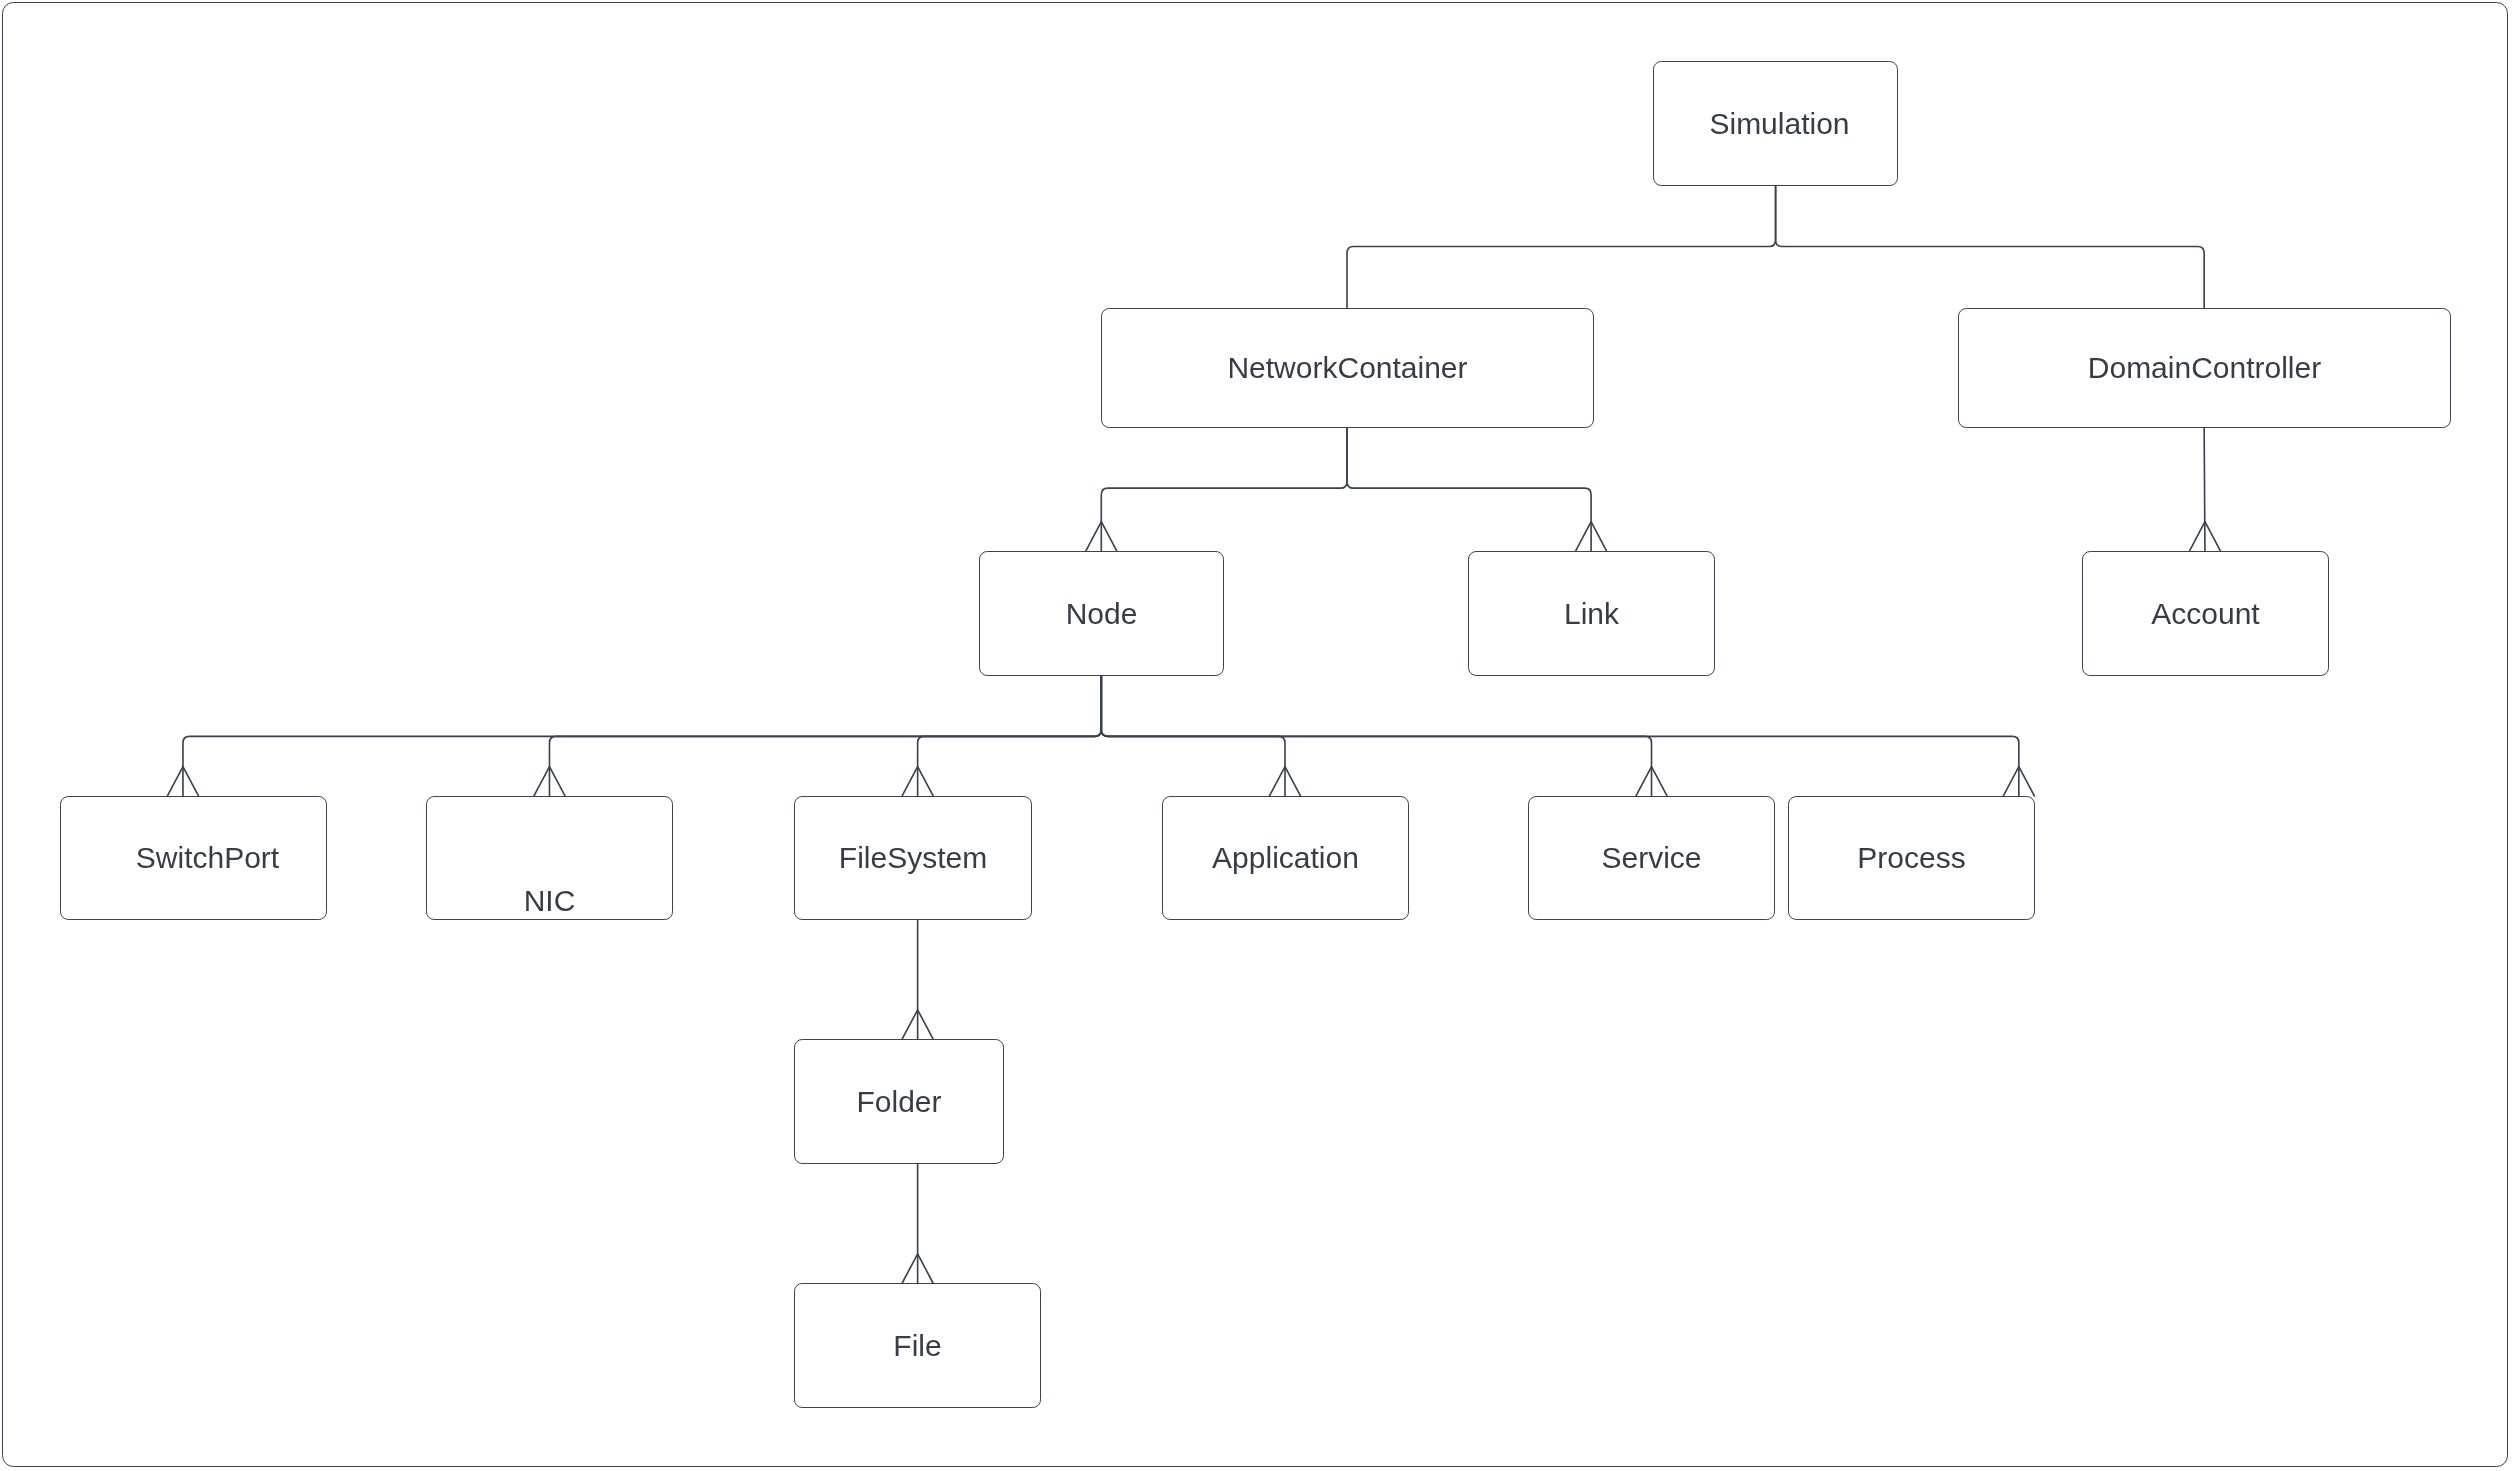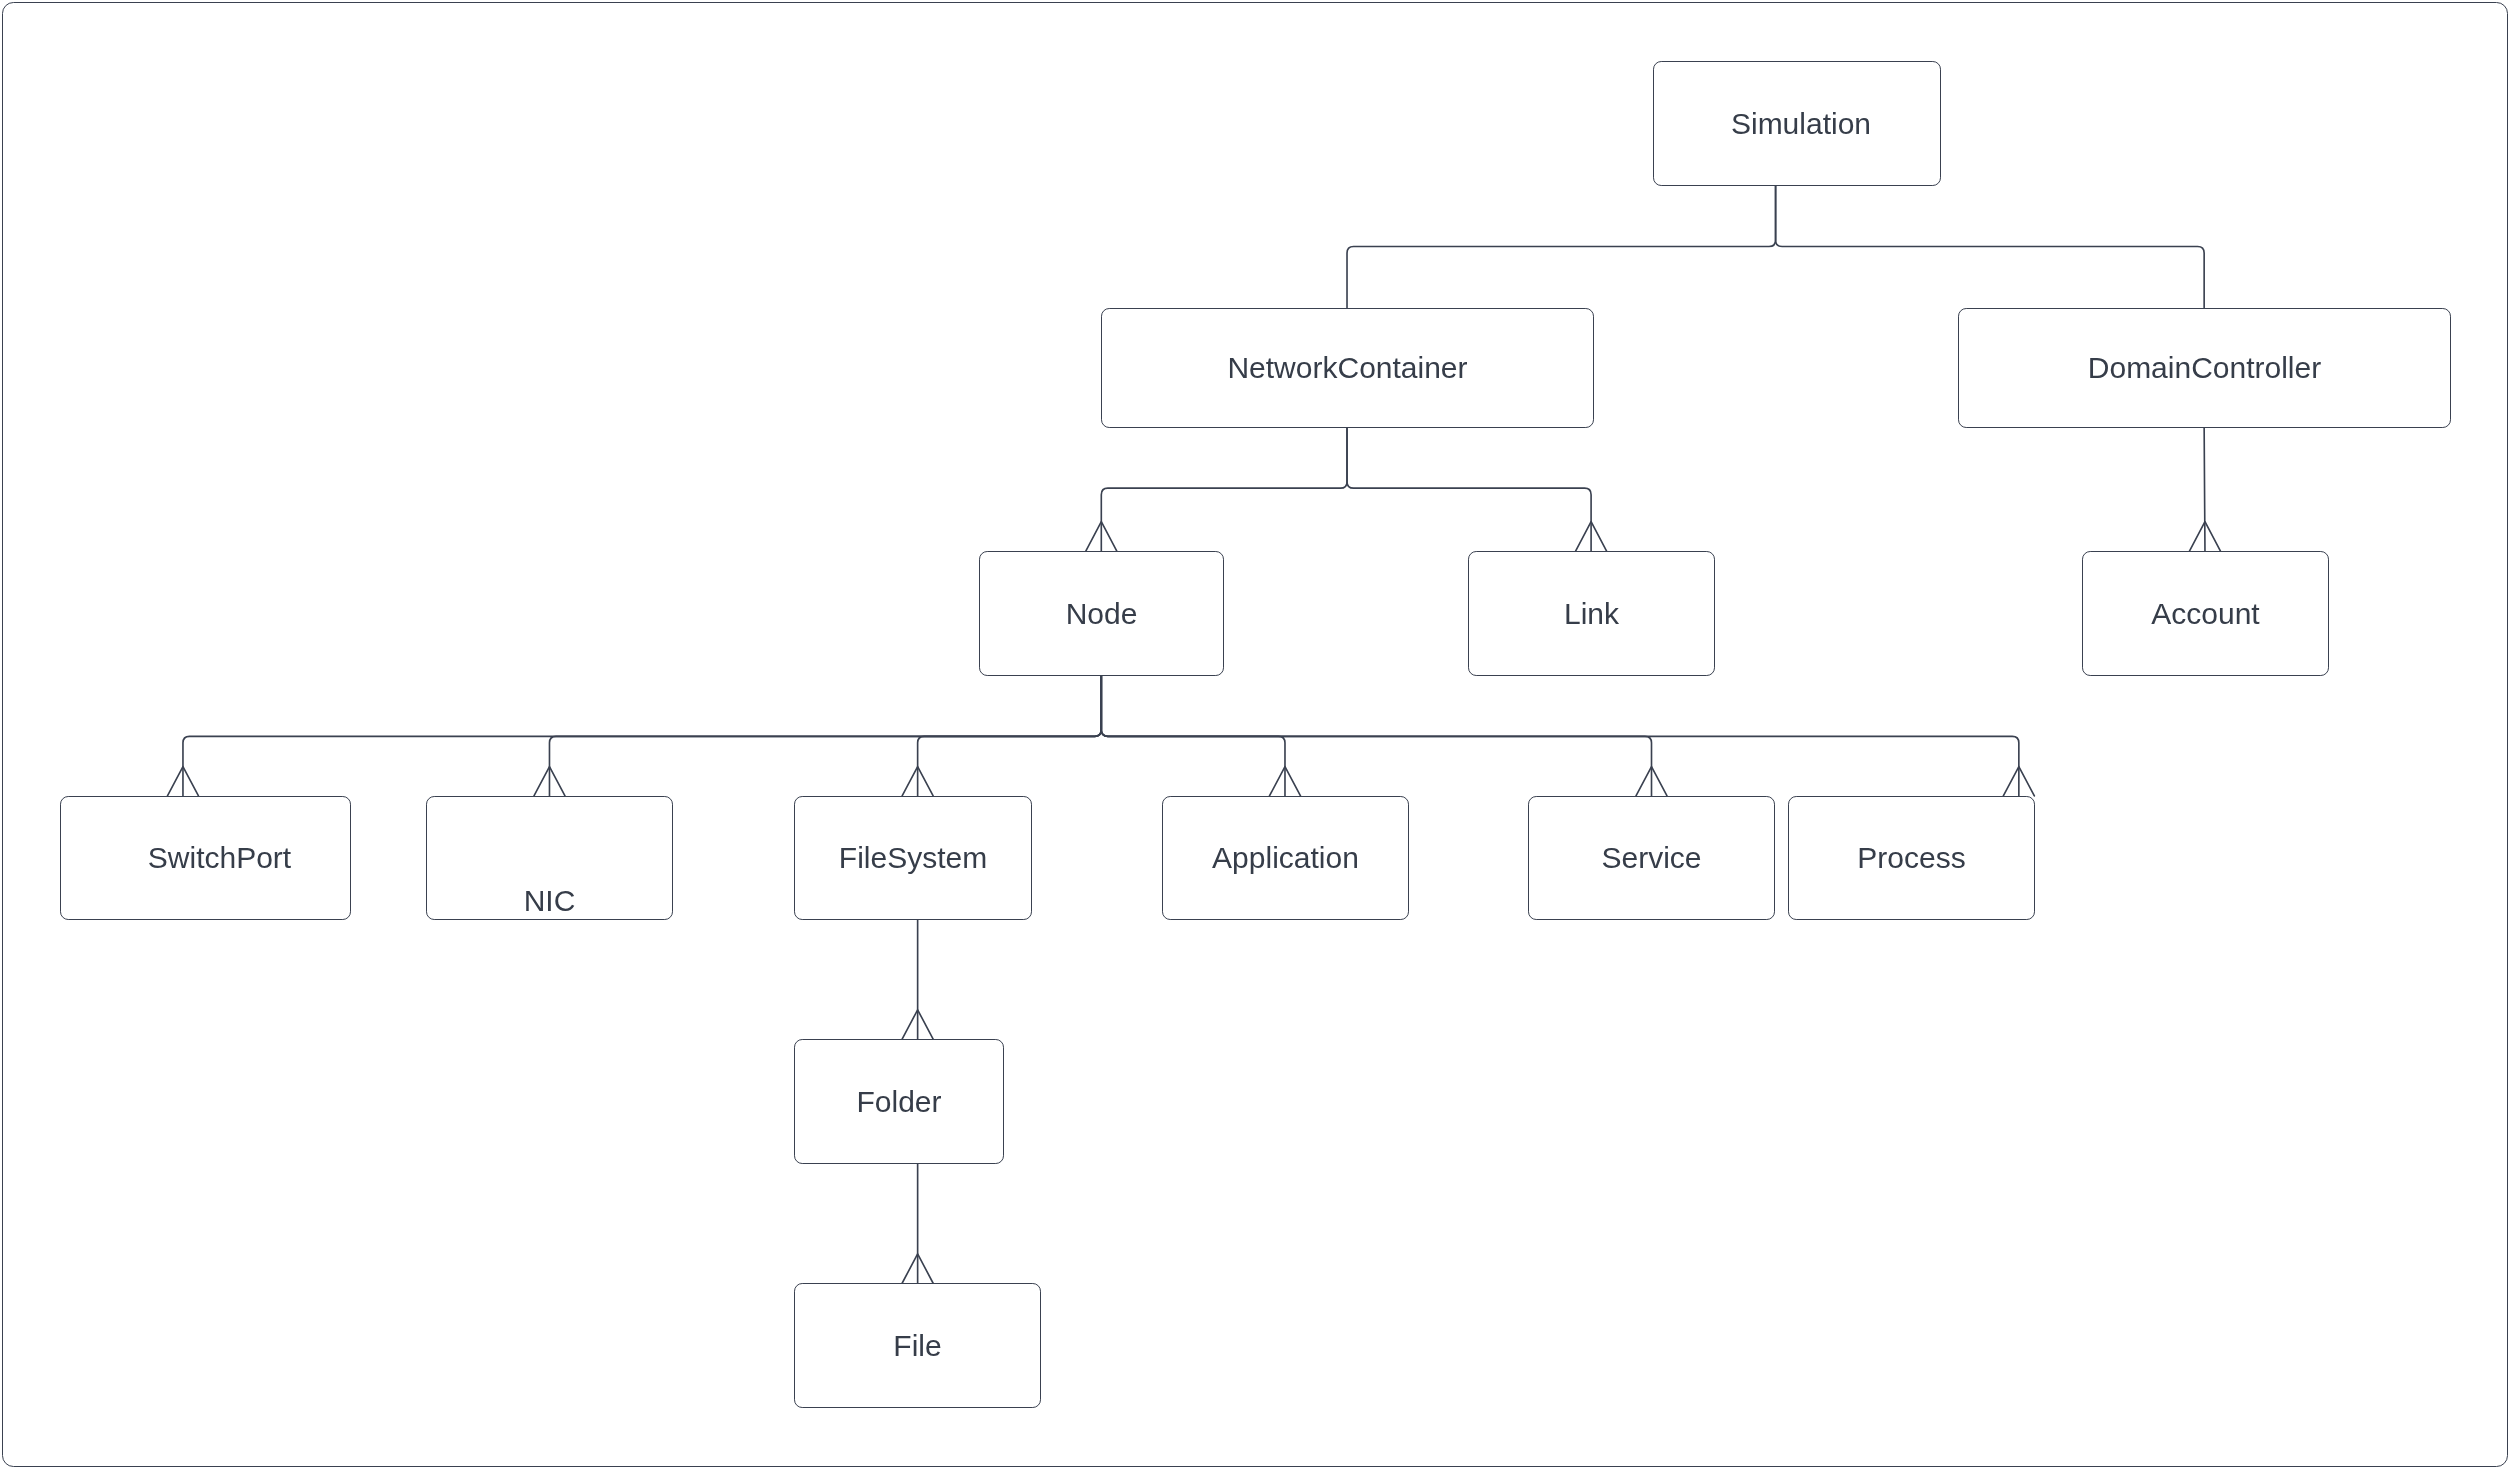--- a/index.html
+++ b/index.html
@@ -75,39 +75,39 @@
     <path d="M 2004 975 L 2023 939 L 2042 975" stroke="#3a4150"></path>
     <path d="M 1349 828 L 1349 894 Q 1349 902 1357 902 L 2465 902 Q 2473 902 2473 910 L 2473 975" stroke="#3a4150"></path>
     <path d="M 2454 975 L 2473 939 L 2492 975" stroke="#3a4150"></path>
     <path d="M 1124 1127 L 1124 1273" stroke="#3a4150"></path>
     <path d="M 1105 1273 L 1124 1237 L 1143 1273" stroke="#3a4150"></path>
     <path d="M 1124 1426 L 1124 1572" stroke="#3a4150"></path>
     <path d="M 1105 1572 L 1124 1536 L 1143 1572" stroke="#3a4150"></path>
   </svg>
 
 <div id="nodes-layer">
-    <div class="dnode" style="left: 1653px; top: 61px; width: 288px; height: 125px; border-color: rgb(58, 65, 80); padding-left: 8px;">
+    <div class="dnode" style="left: 1653px; top: 61px; width: 245px; height: 125px; border-color: rgb(58, 65, 80); padding-left: 8px;">
       <span class="dnode-label" style="color: rgb(54, 61, 73);">Simulation</span>
     </div>
     <div class="dnode" style="left: 1101px; top: 308px; width: 493px; height: 120px; border-color: rgb(58, 65, 80);">
       <span class="dnode-label" style="color: rgb(54, 61, 73);">NetworkContainer</span>
     </div>
     <div class="dnode" style="left: 1958px; top: 308px; width: 493px; height: 120px; border-color: rgb(58, 65, 80);">
       <span class="dnode-label" style="color: rgb(54, 61, 73);">DomainController</span>
     </div>
     <div class="dnode" style="left: 979px; top: 551px; width: 245px; height: 125px; border-color: rgb(58, 65, 80);">
       <span class="dnode-label" style="color: rgb(54, 61, 73);">Node</span>
     </div>
     <div class="dnode" style="left: 1468px; top: 551px; width: 247px; height: 125px; border-color: rgb(58, 65, 80);">
       <span class="dnode-label" style="color: rgb(54, 61, 73);">Link</span>
     </div>
     <div class="dnode" style="left: 2082px; top: 551px; width: 247px; height: 125px; border-color: rgb(58, 65, 80);">
       <span class="dnode-label" style="color: rgb(54, 61, 73);">Account</span>
     </div>
-    <div class="dnode" style="left: 60px; top: 796px; width: 291px; height: 124px; border-color: rgb(58, 65, 80); padding-left: 28px;">
+    <div class="dnode" style="left: 60px; top: 796px; width: 267px; height: 124px; border-color: rgb(58, 65, 80); padding-left: 28px;">
       <span class="dnode-label" style="color: rgb(54, 61, 73);">SwitchPort</span>
     </div>
     <div class="dnode" style="left: 426px; top: 796px; width: 247px; height: 124px; border-color: rgb(58, 65, 80); align-items: flex-end;">
       <span class="dnode-label" style="color: rgb(54, 61, 73);">NIC</span>
     </div>
     <div class="dnode" style="left: 794px; top: 796px; width: 238px; height: 124px; border-color: rgb(58, 65, 80);">
       <span class="dnode-label" style="color: rgb(54, 61, 73);">FileSystem</span>
     </div>
     <div class="dnode" style="left: 1162px; top: 796px; width: 247px; height: 124px; border-color: rgb(58, 65, 80);">
       <span class="dnode-label" style="color: rgb(54, 61, 73);">Application</span>

